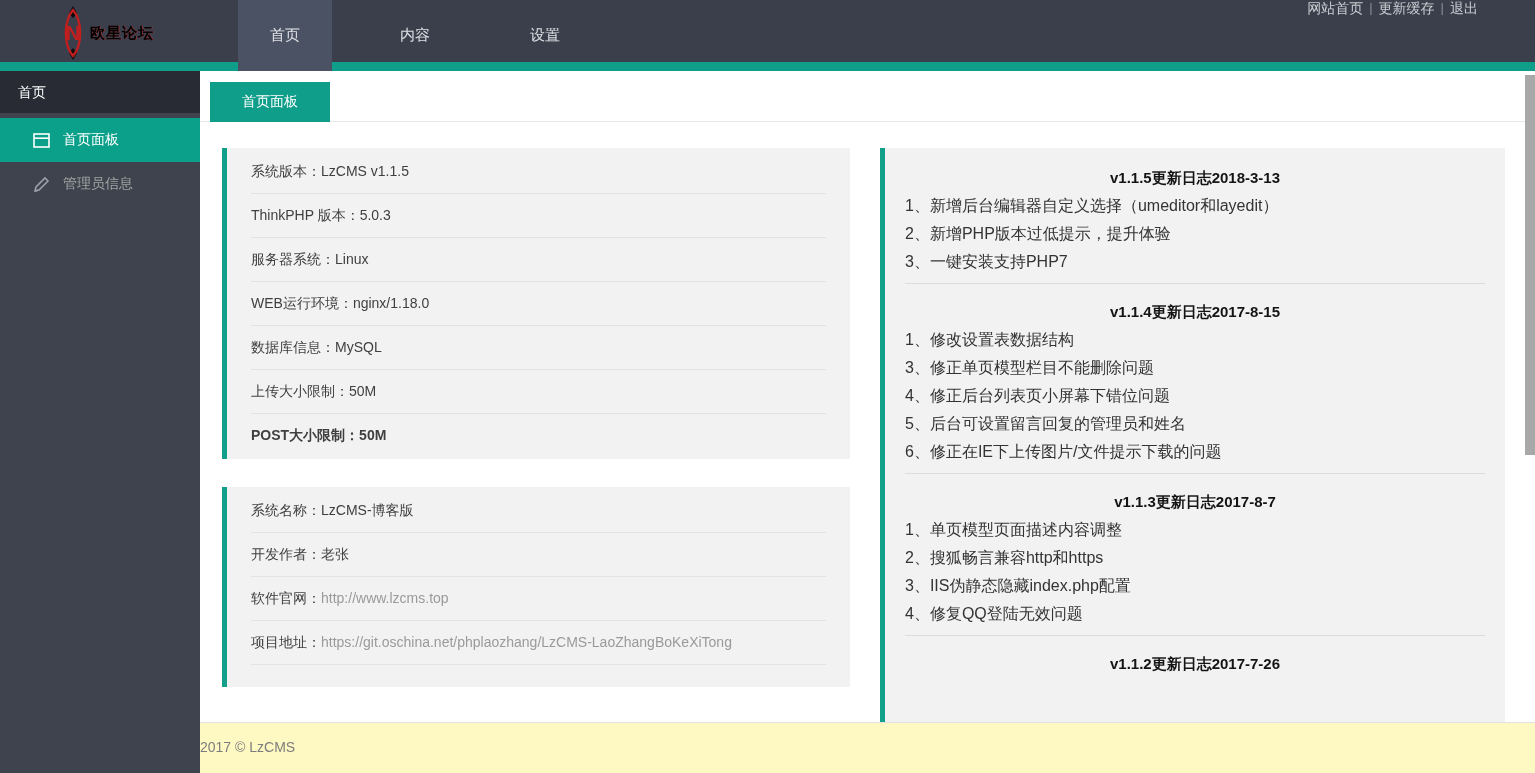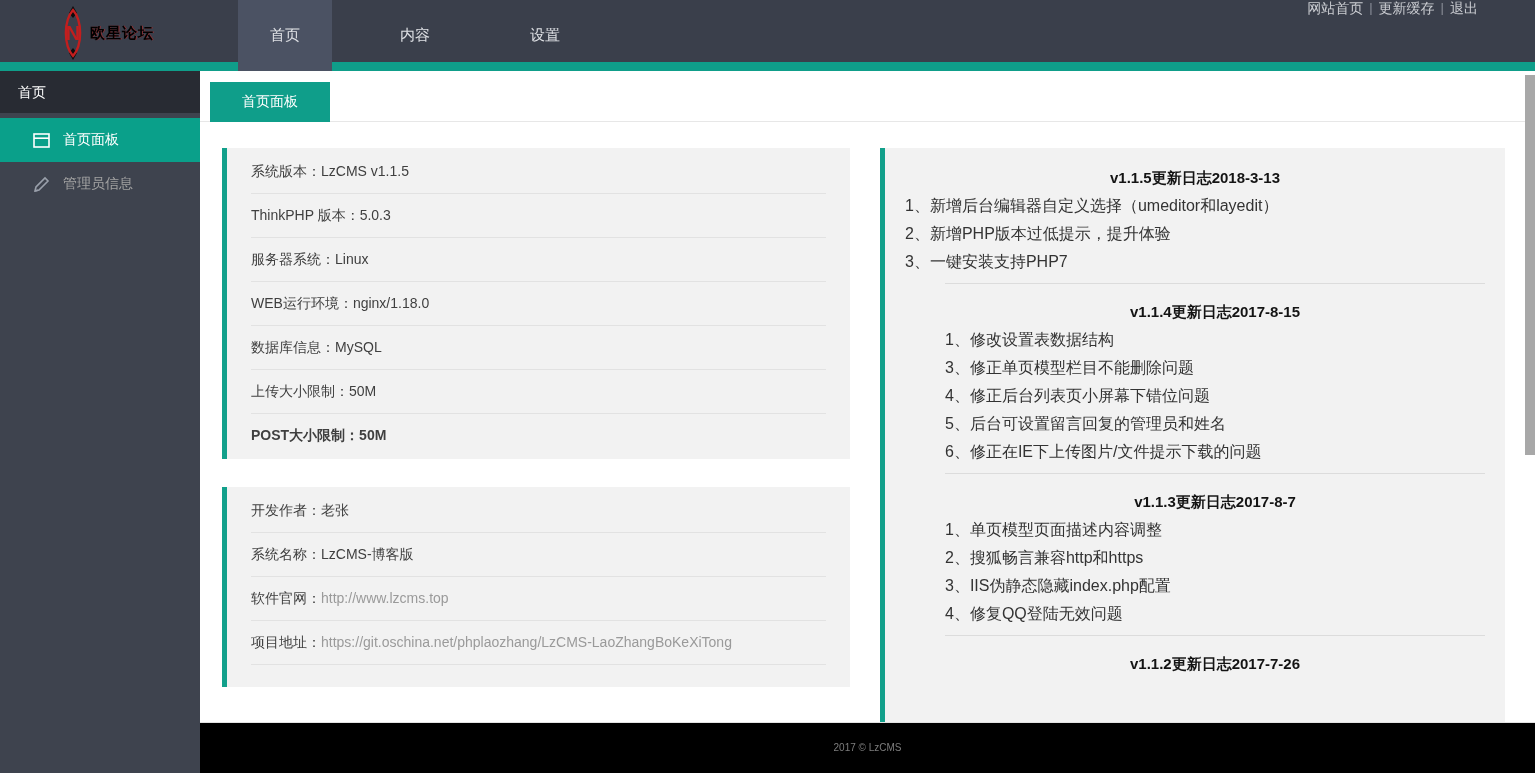--- a/index.html
+++ b/index.html
@@ -77,28 +77,28 @@
   }
   .info-row {
     margin: 0 24px; line-height: 43px; font-size: 14px; color: #3f3f3f;
     border-bottom: 1px solid #e2e2e2; white-space: nowrap; overflow: hidden;
   }
   .sys-card .info-row:last-child { border-bottom: none; font-weight: bold; }
   .sys-card { margin-bottom: 28px; }
   .about-card { height: 200px; overflow: hidden; }
   .muted-val { color: #9a9a9a; }
   .log-card { height: 600px; padding: 2px 20px 0; overflow: hidden; }
-  .log-section + .log-section { border-top: 1px solid #dcdcdc; margin-top: 7px; margin-left: 40px; }
+  .log-section + .log-section { border-top: 1px solid #dcdcdc; margin-top: 7px; }
   .log-title { font-size: 15px; font-weight: bold; color: #141414; line-height: 28px; margin-top: 14px; text-align: center; }
   .log-item  { font-size: 16px; color: #333; line-height: 28px; white-space: nowrap; }
   
   .footer {
     position: absolute; left: 200px; right: 0; bottom: 0; height: 51px;
-    background: #000000; border-top: 1px solid #e2e2e2; z-index: 15;
-    text-align: center; line-height: 49px; color: #7d7d7d; font-size: 10px;
+    background: #fef9c3; border-top: 1px solid #e2e2e2; z-index: 15;
+    line-height: 49px; color: #7d7d7d; font-size: 14px;
   }
   .scrollbar-thumb {
     position: absolute; right: 0; top: 75px; width: 10px; height: 380px;
     background: #a8a8a8; z-index: 40; cursor: pointer;
   }
 </style>
 </head>
 <body>
 
 <div class="navbar"></div>
@@ -183,23 +183,23 @@
 
         <div class="info-row">数据库信息：MySQL</div>
 
         <div class="info-row">上传大小限制：50M</div>
 
         <div class="info-row">POST大小限制：50M</div>
       </div>
 
     <div class="card about-card">
 
+        <div class="info-row"><span>系统名称：</span><span>LzCMS-博客版</span></div>
+
         <div class="info-row"><span>开发作者：</span><span>老张</span></div>
-
-        <div class="info-row"><span>系统名称：</span><span>LzCMS-博客版</span></div>
 
         <div class="info-row"><span>软件官网：</span><span class="muted-val">http://www.lzcms.top</span></div>
 
         <div class="info-row"><span>项目地址：</span><span class="muted-val">https://git.oschina.net/phplaozhang/LzCMS-LaoZhangBoKeXiTong</span></div>
       </div>
   </div>
 
   <div class="col-right">
     <div class="card log-card">
       <div class="log-section">

